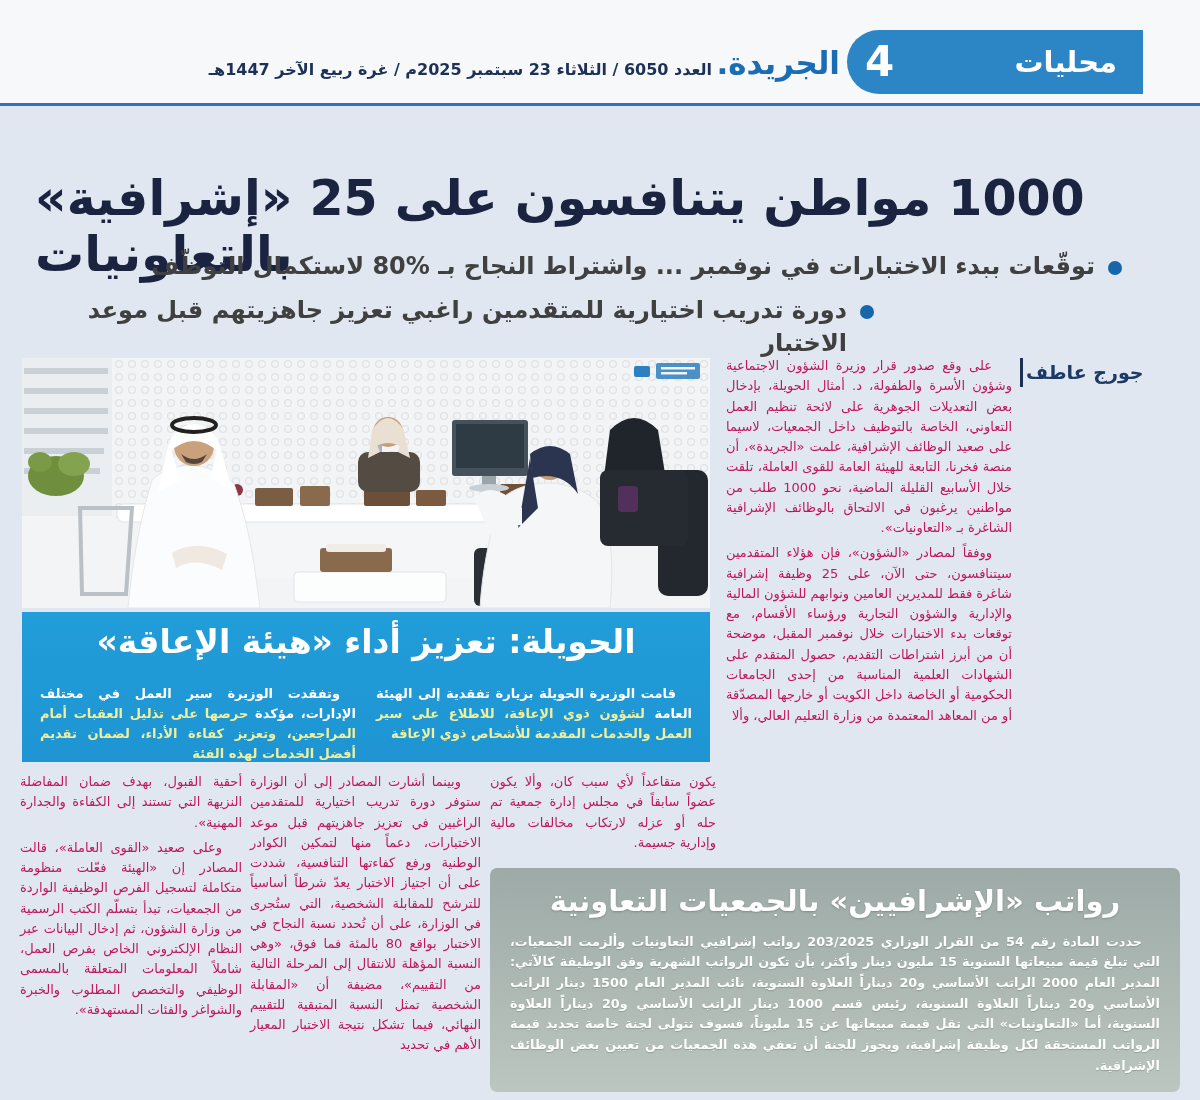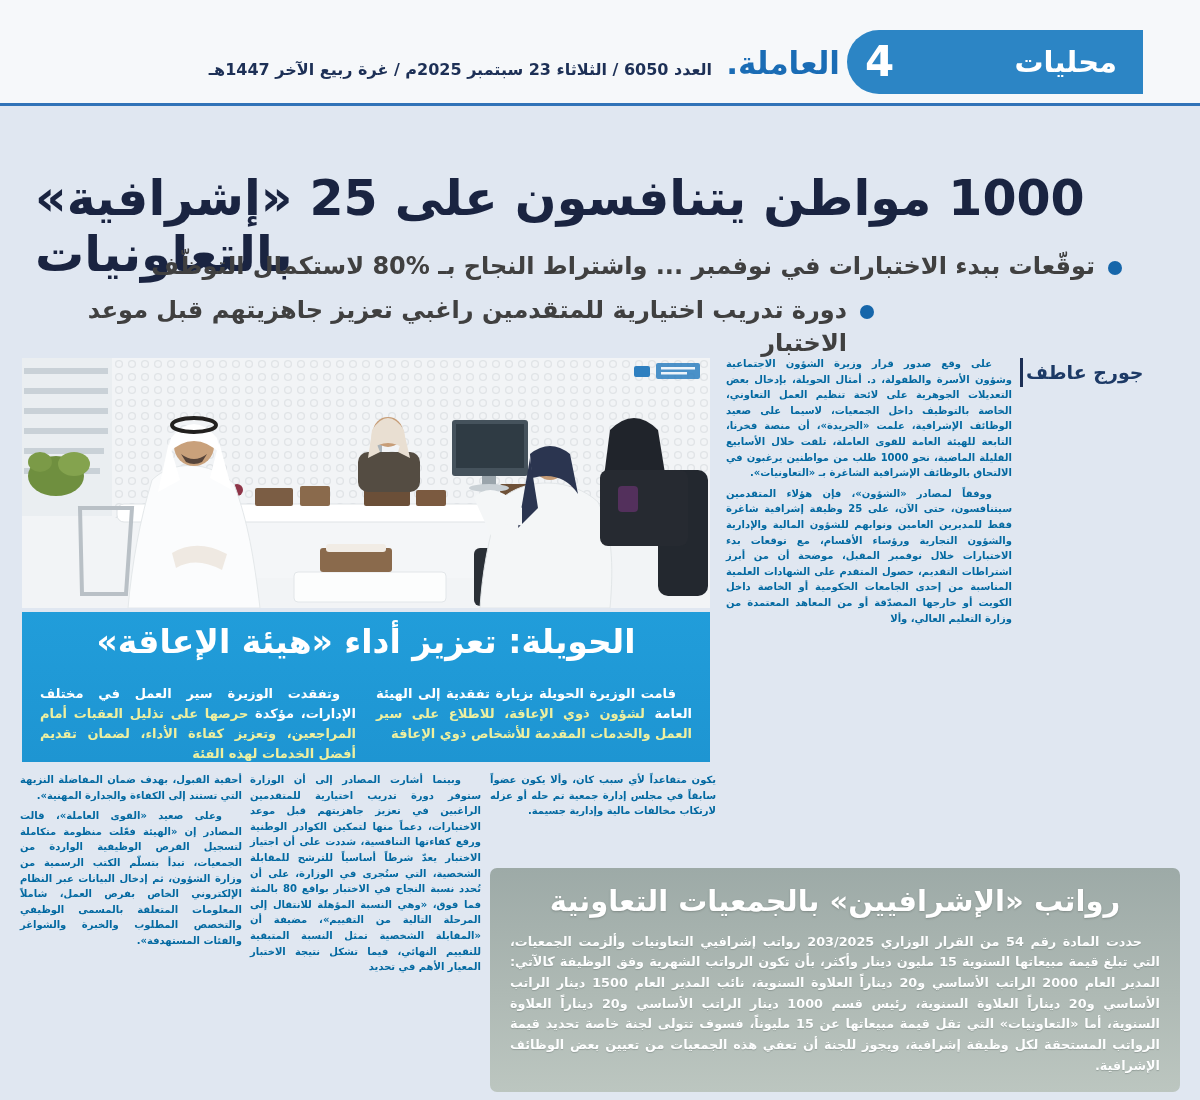--- a/index.html
+++ b/index.html
@@ -47,21 +47,21 @@
     flex:0 0 auto;width:14px;height:14px;border-radius:50%;
     background:#1666aa;margin-top:11px;
   }
   
   .byline{
     position:absolute;top:358px;right:22px;width:158px;
     text-align:left;font-size:19px;font-weight:bold;color:#1d3a66;
   }
   .byline .name{border-left:3px solid #1c2f55;padding-left:3px;display:inline-block;line-height:1.5;}
   
-  .bodytext{font-size:10px;font-weight:bold;color:#0369a1;line-height:1.56;
+  .bodytext{font-size:13px;font-weight:normal;color:#be185d;line-height:1.56;
     text-align:justify;text-align-last:right;}
   .bodytext p{margin:0 0 5px 0;}
   .bodytext p.indent{text-indent:20px;}
   .col1{position:absolute;top:356px;right:188px;width:286px;height:520px;}
   .col2{position:absolute;top:772px;left:490px;width:226px;height:96px;}
   .col3{position:absolute;top:772px;left:250px;width:231px;height:322px;}
   .col4{position:absolute;top:772px;left:20px;width:222px;height:322px;}
   
   .photo{
     position:absolute;top:358px;left:22px;width:688px;height:250px;
@@ -103,21 +103,21 @@
 </head>
 <body>
 
 <div class="page">
 
   <div class="topbar">
     <div class="section-banner">
       <span class="section-label">محليات</span>
       <span class="page-number">4</span>
     </div>
-    <div class="paper-logo">العاملة.</div>
+    <div class="paper-logo">الجريدة.</div>
     <div class="issue-line">العدد 6050 / الثلاثاء 23 سبتمبر 2025م / غرة ربيع الآخر 1447هـ</div>
   </div>
   <div class="top-rule"></div>
 
   <h1 class="headline">1000 مواطن يتنافسون على 25 «إشرافية» بالتعاونيات</h1>
 
   <div class="bullets">
     <div class="bullet-line">
       <span class="dot"></span>
       <span>توقّعات ببدء الاختبارات في نوفمبر ... واشتراط النجاح بـ %80 لاستكمال التوظّف</span>

